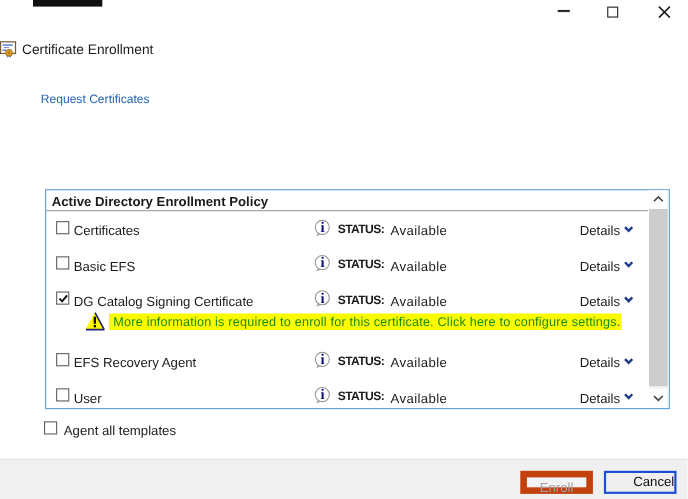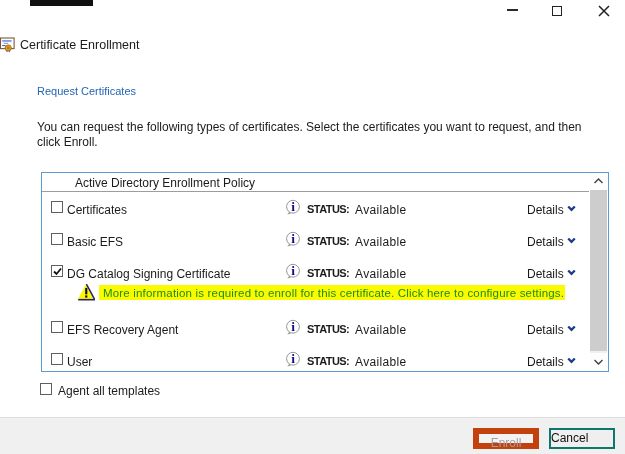--- a/index.html
+++ b/index.html
@@ -27,24 +27,23 @@
     <rect x="3.6" y="5.8" width="4.5" height="0.9" fill="#6e86dd"></rect>
     <rect x="2.2" y="8" width="3.2" height="1.1" fill="#3a5bd0"></rect>
     <path d="M5.6 11 L6.8 15.4 L8.2 13.6 L9.6 15.4 L10.8 11 Z" fill="#2b5ce2"></path>
     <circle cx="8.2" cy="11" r="3.1" fill="#e2a030" stroke="#9c6c14" stroke-width="0.9"></circle>
     <circle cx="8.2" cy="11" r="1.4" fill="#b87e10"></circle>
   </svg>
   <div class="abs txt" style="left:20px;top:38px;font-size:12.5px;">Certificate Enrollment</div>
 
   <div class="abs" style="left:37px;top:85px;font-size:11px;color:#2365b4;white-space:nowrap;">Request Certificates</div>
 
-  <div class="abs txt" style="left:37px;top:120px;line-height:15px;">You can request the following types of certificates. Select the certificates you want to request, and then<br>click Enroll.</div>
 
   <div class="abs" style="left:41px;top:172px;width:566px;height:198px;border:1px solid #5b9bd5;background:#fff;"></div>
-  <div class="abs txt" style="left:47px;top:176px;font-weight:normal;margin-left:28px;">Active Directory Enrollment Policy</div>
+  <div class="abs txt" style="left:47px;top:176px;font-weight:bold;">Active Directory Enrollment Policy</div>
   <div class="abs" style="left:42px;top:191px;width:547px;height:1px;background:#9d9d9d;"></div>
 
   <div class="abs" style="left:590px;top:173px;width:17px;height:197px;background:#f0f0f0;"></div>
   <div class="abs" style="left:590px;top:173px;width:17px;height:17px;background:#fdfdfd;"></div>
   <svg class="abs" style="left:590px;top:173px;" width="17" height="17" viewBox="0 0 17 17">
       <path d="M4.5 10 L8.5 6 L12.5 10" stroke="#404040" stroke-width="1.4" fill="none"></path>
     </svg>
   <div class="abs" style="left:590px;top:190px;width:17px;height:161px;background:#cdcdcd;"></div>
   <div class="abs" style="left:590px;top:353px;width:17px;height:17px;background:#fdfdfd;"></div>
   <svg class="abs" style="left:590px;top:353px;" width="17" height="17" viewBox="0 0 17 17">
@@ -131,15 +130,15 @@
   </svg>
   <div class="abs" style="left:99px;top:285px;width:466px;height:15px;background:#fbfb00;"></div>
   <div class="abs" style="left:103px;top:287px;font-size:11.5px;letter-spacing:0.18px;color:#1e8a1e;white-space:nowrap;">More information is required to enroll for this certificate. Click here to configure settings<span style="color:#1855c8;">.</span></div>
 
   <div class="abs" style="left:40px;top:383px;width:10px;height:10px;border:1.5px solid #5f5f5f;background:#fff;"></div>
   <div class="abs txt" style="left:58px;top:384px;">Agent all templates</div>
 
   <div class="abs" style="left:0;top:417px;width:625px;height:1px;background:#dfdfdf;"></div>
   <div class="abs" style="left:0;top:418px;width:625px;height:36px;background:#f0f0f0;"></div>
   <div class="abs" style="left:473px;top:428px;width:66px;height:21px;background:#f3f3f3;border:6px solid #c2410c;box-sizing:border-box;color:#a2a2a2;font-size:12px;text-align:center;line-height:19px;">Enroll</div>
-  <div class="abs" style="left:549px;top:428px;width:66px;height:21px;background:#efefef;border:2px solid #0f766e;box-sizing:border-box;color:#111;font-size:12px;text-align:left;line-height:17px;">Cancel</div>
+  <div class="abs" style="left:549px;top:428px;width:66px;height:21px;background:#efefef;border:2px solid #1d4ed8;box-sizing:border-box;color:#111;font-size:12px;text-align:right;line-height:17px;">Cancel</div>
 
 </div>
 
 </body></html>

